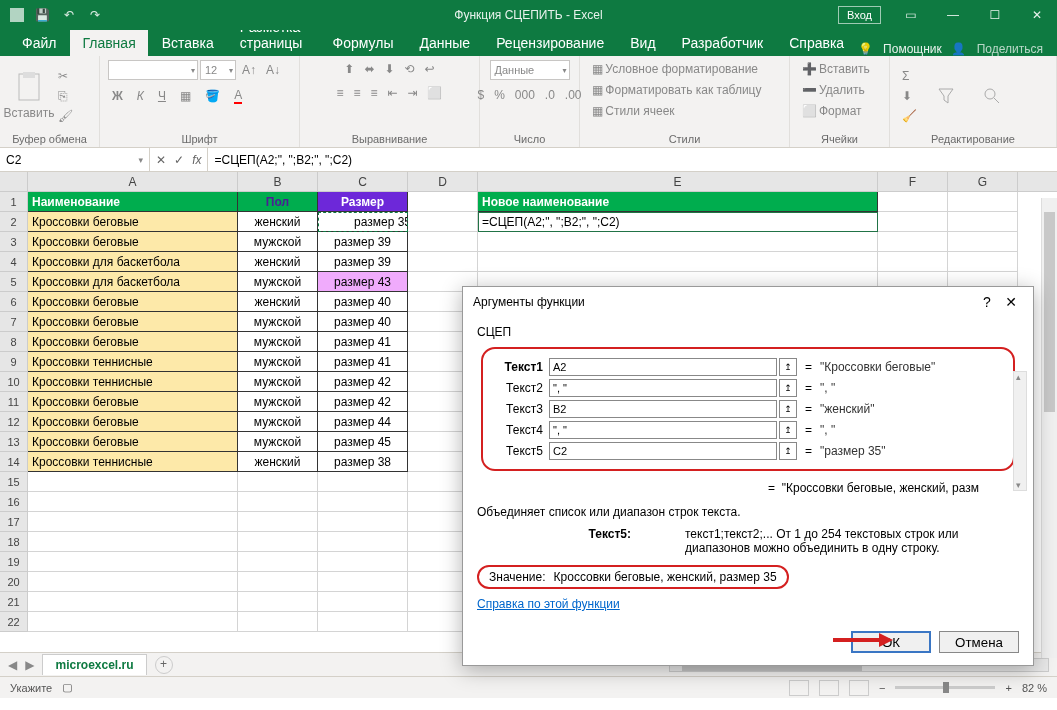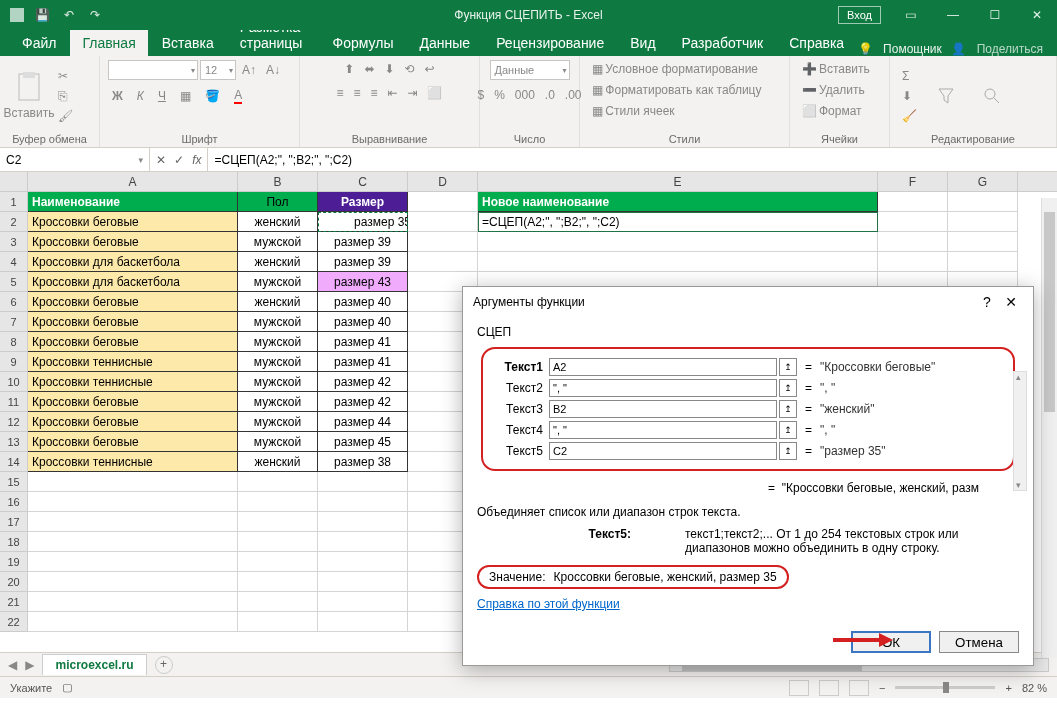--- a/index.html
+++ b/index.html
@@ -283,22 +283,22 @@
     <div class="colhdr" style="width:90px">C</div>
     <div class="colhdr" style="width:70px">D</div>
     <div class="colhdr" style="width:400px">E</div>
     <div class="colhdr" style="width:70px">F</div>
     <div class="colhdr" style="width:70px">G</div>
   </div>
   <div class="rows" id="rows">
       <div class="row">
         <div class="rowhdr">1</div>
         <div class="cell hdr-cell" style="width: 210px;">Наименование</div>
-        <div class="cell hdr-cell data-cell center" style="width: 80px; background: rgb(0, 173, 78); color: #000000; font-weight: normal;">Пол</div>
-        <div class="cell hdr-cell data-cell center" style="width: 90px; background: #4c1d95; color: rgb(255, 255, 255); font-weight: bold;">Размер</div>
+        <div class="cell hdr-cell data-cell center" style="width: 80px; background: rgb(0, 173, 78); color: #4c1d95; font-weight: bold;">Пол</div>
+        <div class="cell hdr-cell data-cell center" style="width: 90px; background: #6d28d9; color: rgb(255, 255, 255); font-weight: bold;">Размер</div>
         <div class="cell " style="width: 70px;"></div>
         <div class="cell hdr-cell" style="width: 400px;">Новое наименование</div>
         <div class="cell " style="width: 70px;"></div>
         <div class="cell " style="width: 70px;"></div>
       </div>
       <div class="row">
         <div class="rowhdr">2</div>
         <div class="cell data-cell" style="width: 210px;">Кроссовки беговые</div>
         <div class="cell data-cell center" style="width: 80px; background: rgb(255, 255, 255);">женский</div>
         <div class="cell data-cell center marching" style="width: 90px; background: rgb(255, 255, 255);">размер 35</div>

